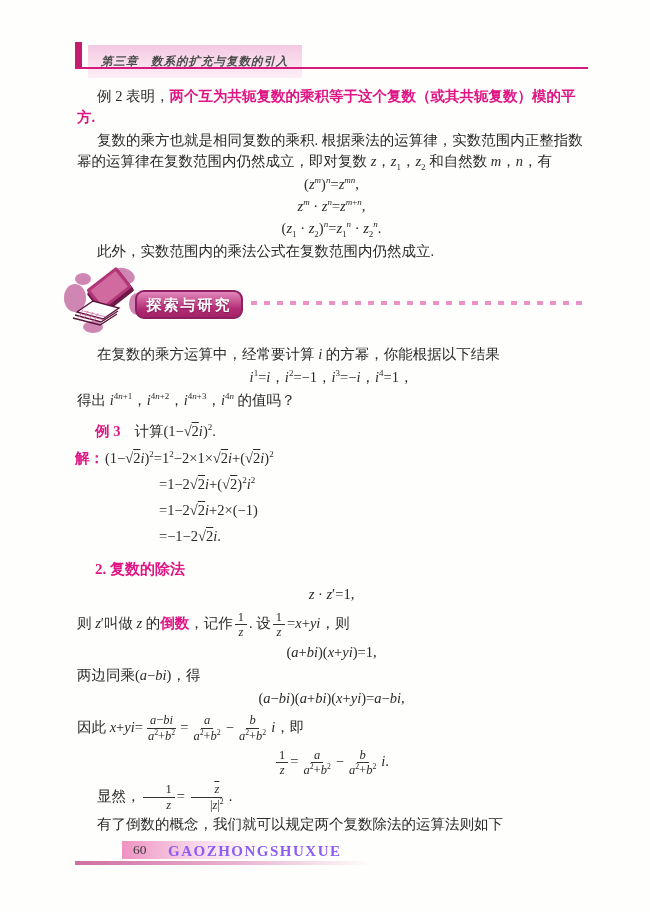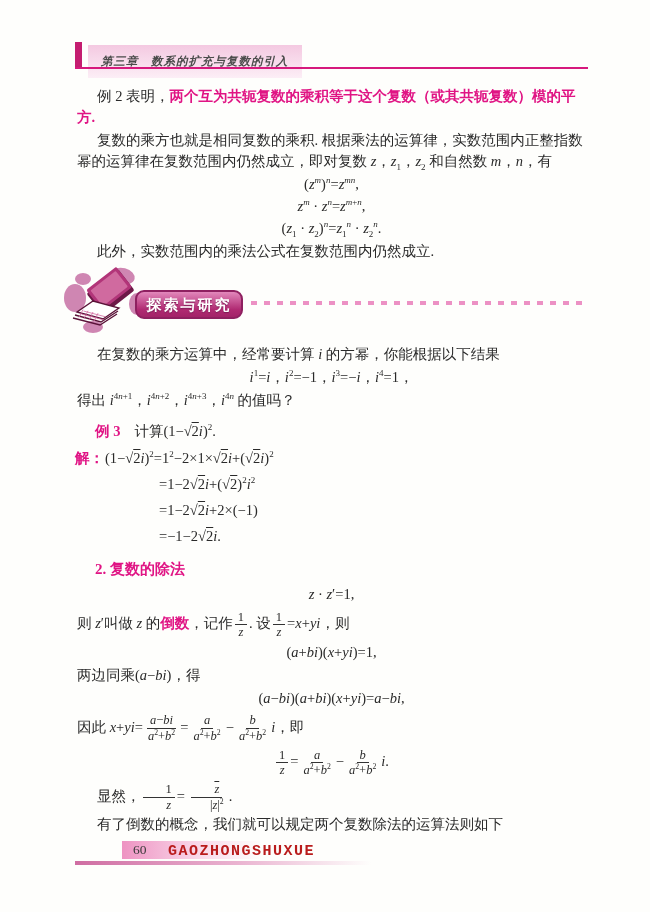--- a/index.html
+++ b/index.html
@@ -67,22 +67,22 @@
 
   
   .footer{position:absolute;left:0;top:841px;width:650px;height:30px;}
   .page-number-box{
     position:absolute;left:75px;top:0;width:140px;height:18px;
     background:linear-gradient(90deg,#ee93c2,#f9d9ea 55%,rgba(255,255,255,0));
     display:flex;align-items:center;padding-left:11px;box-sizing:border-box;margin-left:47px;
   }
   .page-number{font-size:13.5px;color:#3a3a3a;}
   .watermark{
-    position:absolute;left:168px;top:2px;font-family:Liberation Mono, monospace;
-    font-weight:bold;font-size:15px;letter-spacing:1.5px;color:#b91c1c;
+    position:absolute;left:168px;top:2px;font-family:Liberation Serif, serif;
+    font-weight:bold;font-size:15px;letter-spacing:1.5px;color:#8b5cf6;
   }
   .footer-bar{
     position:absolute;left:75px;top:20px;width:296px;height:4px;
     background:linear-gradient(90deg,#cf6da2,#eab3d0 55%,rgba(255,255,255,0));
   }
 </style>
 </head>
 <body>
 
 <div class="page">

